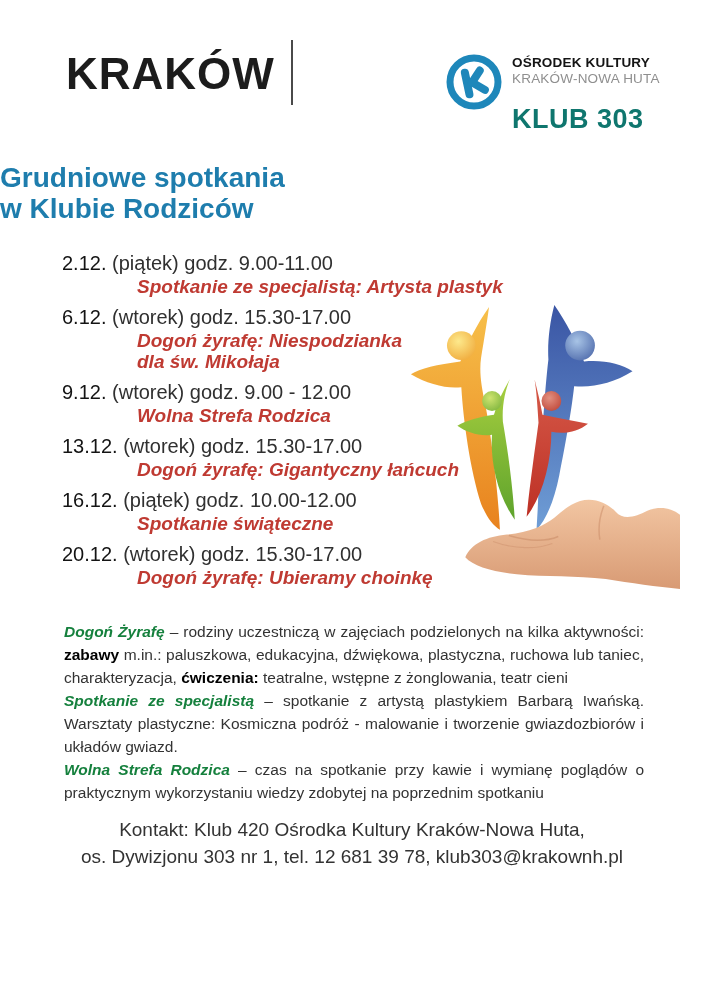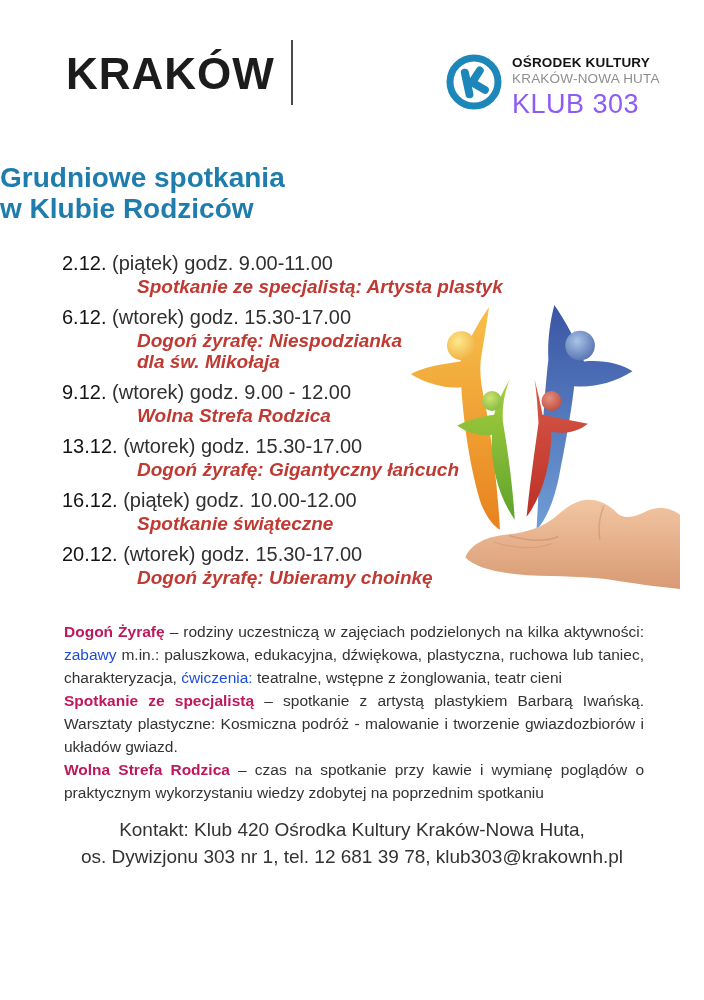--- a/index.html
+++ b/index.html
@@ -8,43 +8,43 @@
 
   
   .wordmark{position:absolute;left:66px;top:52px;font-size:44px;line-height:44px;
             font-weight:bold;letter-spacing:1px;color:#1c1c1c;}
   .header-divider{position:absolute;left:291px;top:40px;width:2px;height:65px;background:#4a4a4a;}
   .org-logo{position:absolute;left:446px;top:54px;display:flex;gap:10px;align-items:flex-start;}
   .k-badge{width:56px;height:56px;flex:0 0 auto;}
   .org-text{padding-top:1px;}
   .org-l1{font-size:13.5px;font-weight:bold;color:#141414;letter-spacing:.2px;}
   .org-l2{font-size:13.5px;color:#8f8f8f;margin-top:1px;letter-spacing:.2px;}
-  .org-l3{font-size:27px;font-weight:normal;color:#8b5cf6;margin-top:3px;letter-spacing:.5px;}
+  .org-l3{font-size:27px;font-weight:bold;color:#0f766e;margin-top:18px;letter-spacing:.5px;}
 
   
   .title{position:absolute;left:0;right:0;top:162px;text-align:left;
          font-size:28px;line-height:31px;font-weight:bold;color:#1e7dad;}
 
   
   .schedule{position:absolute;left:62px;top:250px;width:440px;}
   .sched-item{margin-bottom:7px;}
   .date-line{font-size:20px;line-height:26px;color:#303030;}
   .date-line .date{font-weight:normal;color:#141414;}
   .event{color:#bf3a32;font-weight:bold;font-style:italic;font-size:19px;line-height:21px;
          padding-left:75px;white-space:nowrap;}
 
   
   .illustration{position:absolute;left:398px;top:292px;width:282px;height:312px;}
 
   
   .descriptions{position:absolute;left:64px;top:620px;width:580px;font-size:15.5px;
                 line-height:23px;text-align:justify;color:#333;}
   .desc-para{margin:0;}
-  .seg-lead{color:#be185d;font-weight:bold;}
-  .seg-b{font-weight:normal;color:#1d4ed8;}
+  .seg-lead{color:#15803d;font-weight:bold;font-style:italic;}
+  .seg-b{font-weight:bold;color:#000000;}
 
   
   .contact{position:absolute;left:0;right:0;top:816px;text-align:center;
            font-size:19px;line-height:27px;color:#333;}
 
   
   .footer-logo{position:absolute;left:62px;top:896px;width:92px;text-align:center;}
   .logo-caption{margin-top:13px;font-family:"Liberation Serif",serif;font-size:10px;
                 letter-spacing:3px;color:#64769a;}
   .website{position:absolute;right:44px;top:928px;font-size:15.5px;font-weight:bold;

